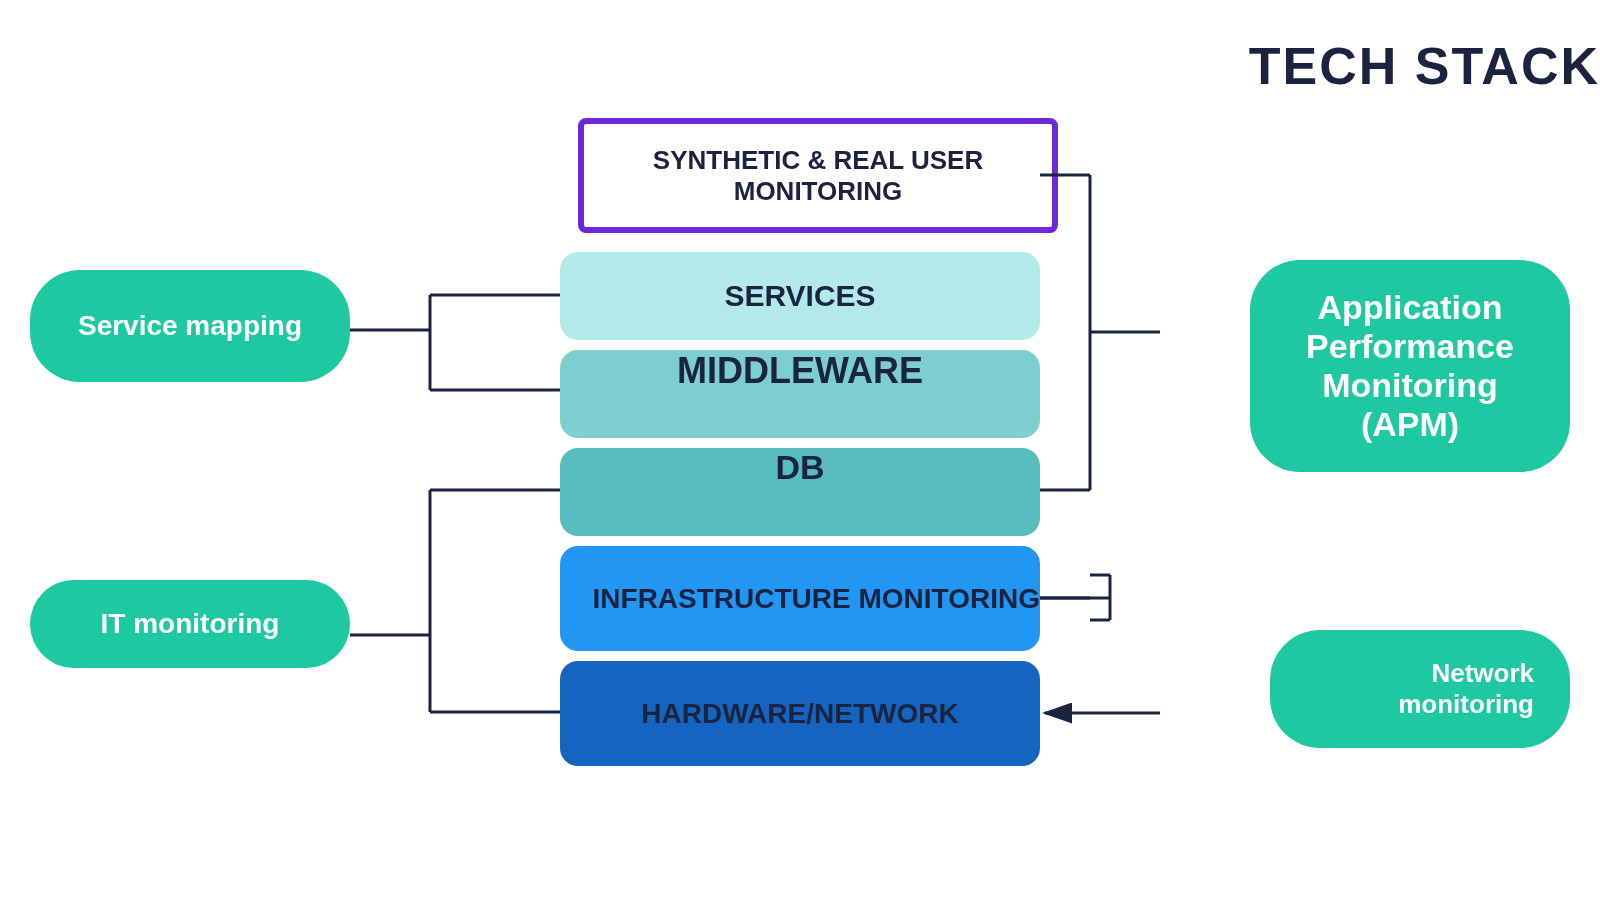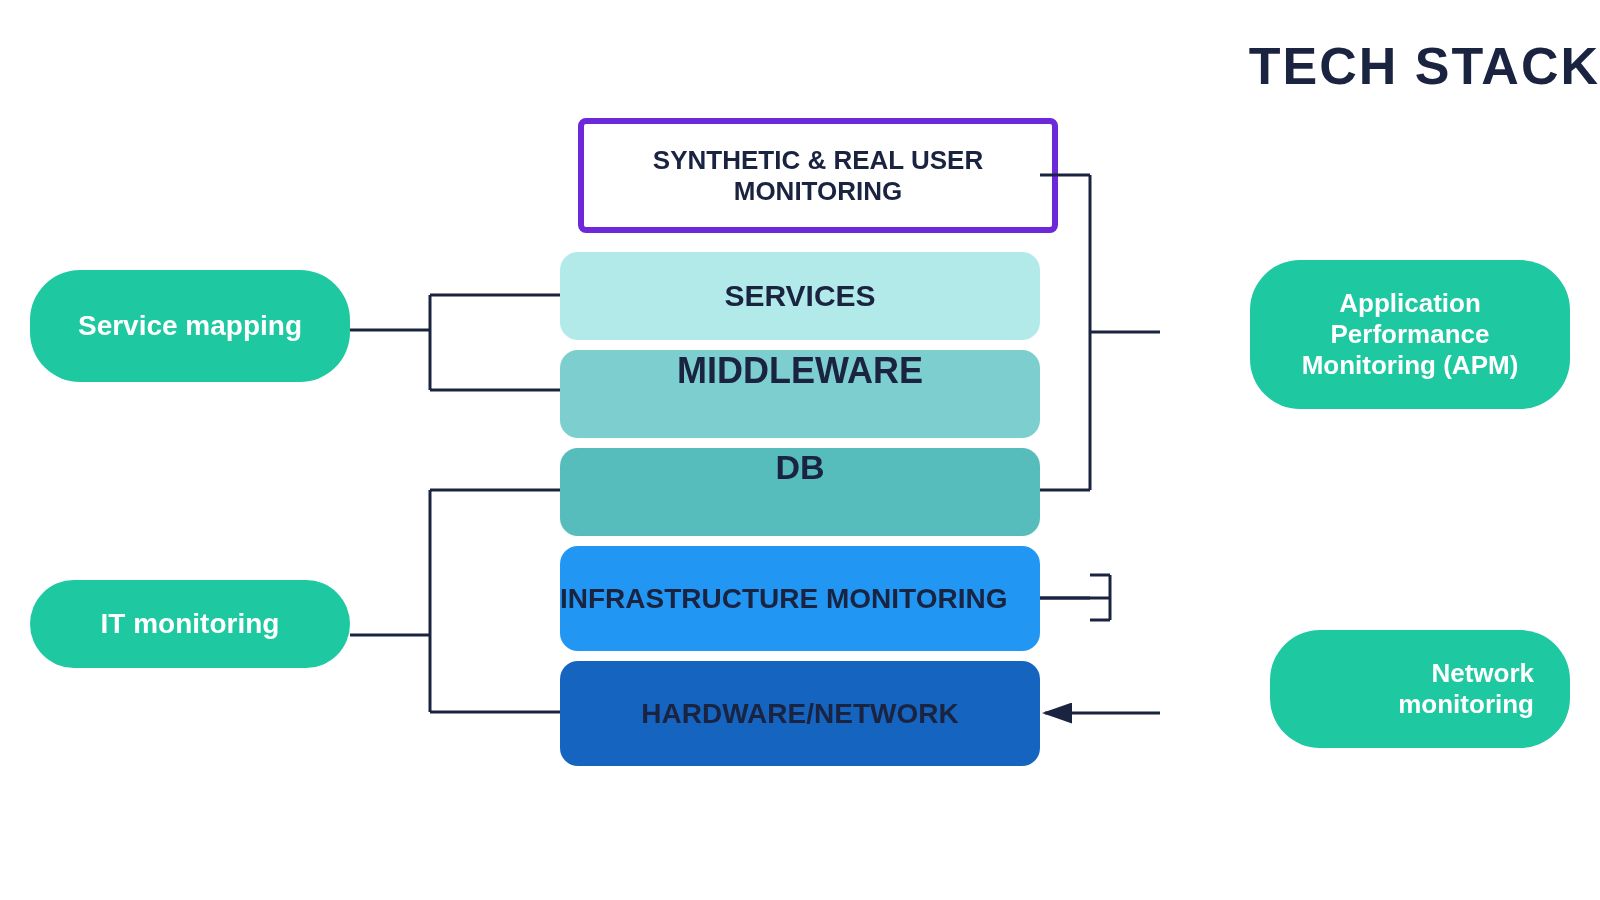--- a/index.html
+++ b/index.html
@@ -62,21 +62,21 @@
 
     .apm-pill {
       position: absolute;
       right: 30px;
       top: 260px;
       background: #1ec8a0;
       border-radius: 50px;
       padding: 28px 36px;
       color: white;
       font-weight: 700;
-      font-size: 26px;
+      font-size: 34px;
       text-align: center;
       width: 320px;
     }
 
     .network-pill {
       position: absolute;
       right: 30px;
       top: 630px;
       background: #1ec8a0;
       border-radius: 50px;
@@ -158,21 +158,21 @@
     .infra-box {
       position: absolute;
       left: 560px;
       top: 546px;
       width: 480px;
       height: 105px;
       background: #2196f3;
       border-radius: 18px;
       display: flex;
       align-items: center;
-      justify-content: flex-start;
+      justify-content: flex-end;
       text-align: center;
       font-size: 28px;
       font-weight: 800;
       color: #1a2340;
     }
 
     .hardware-box {
       position: absolute;
       left: 560px;
       top: 661px;

